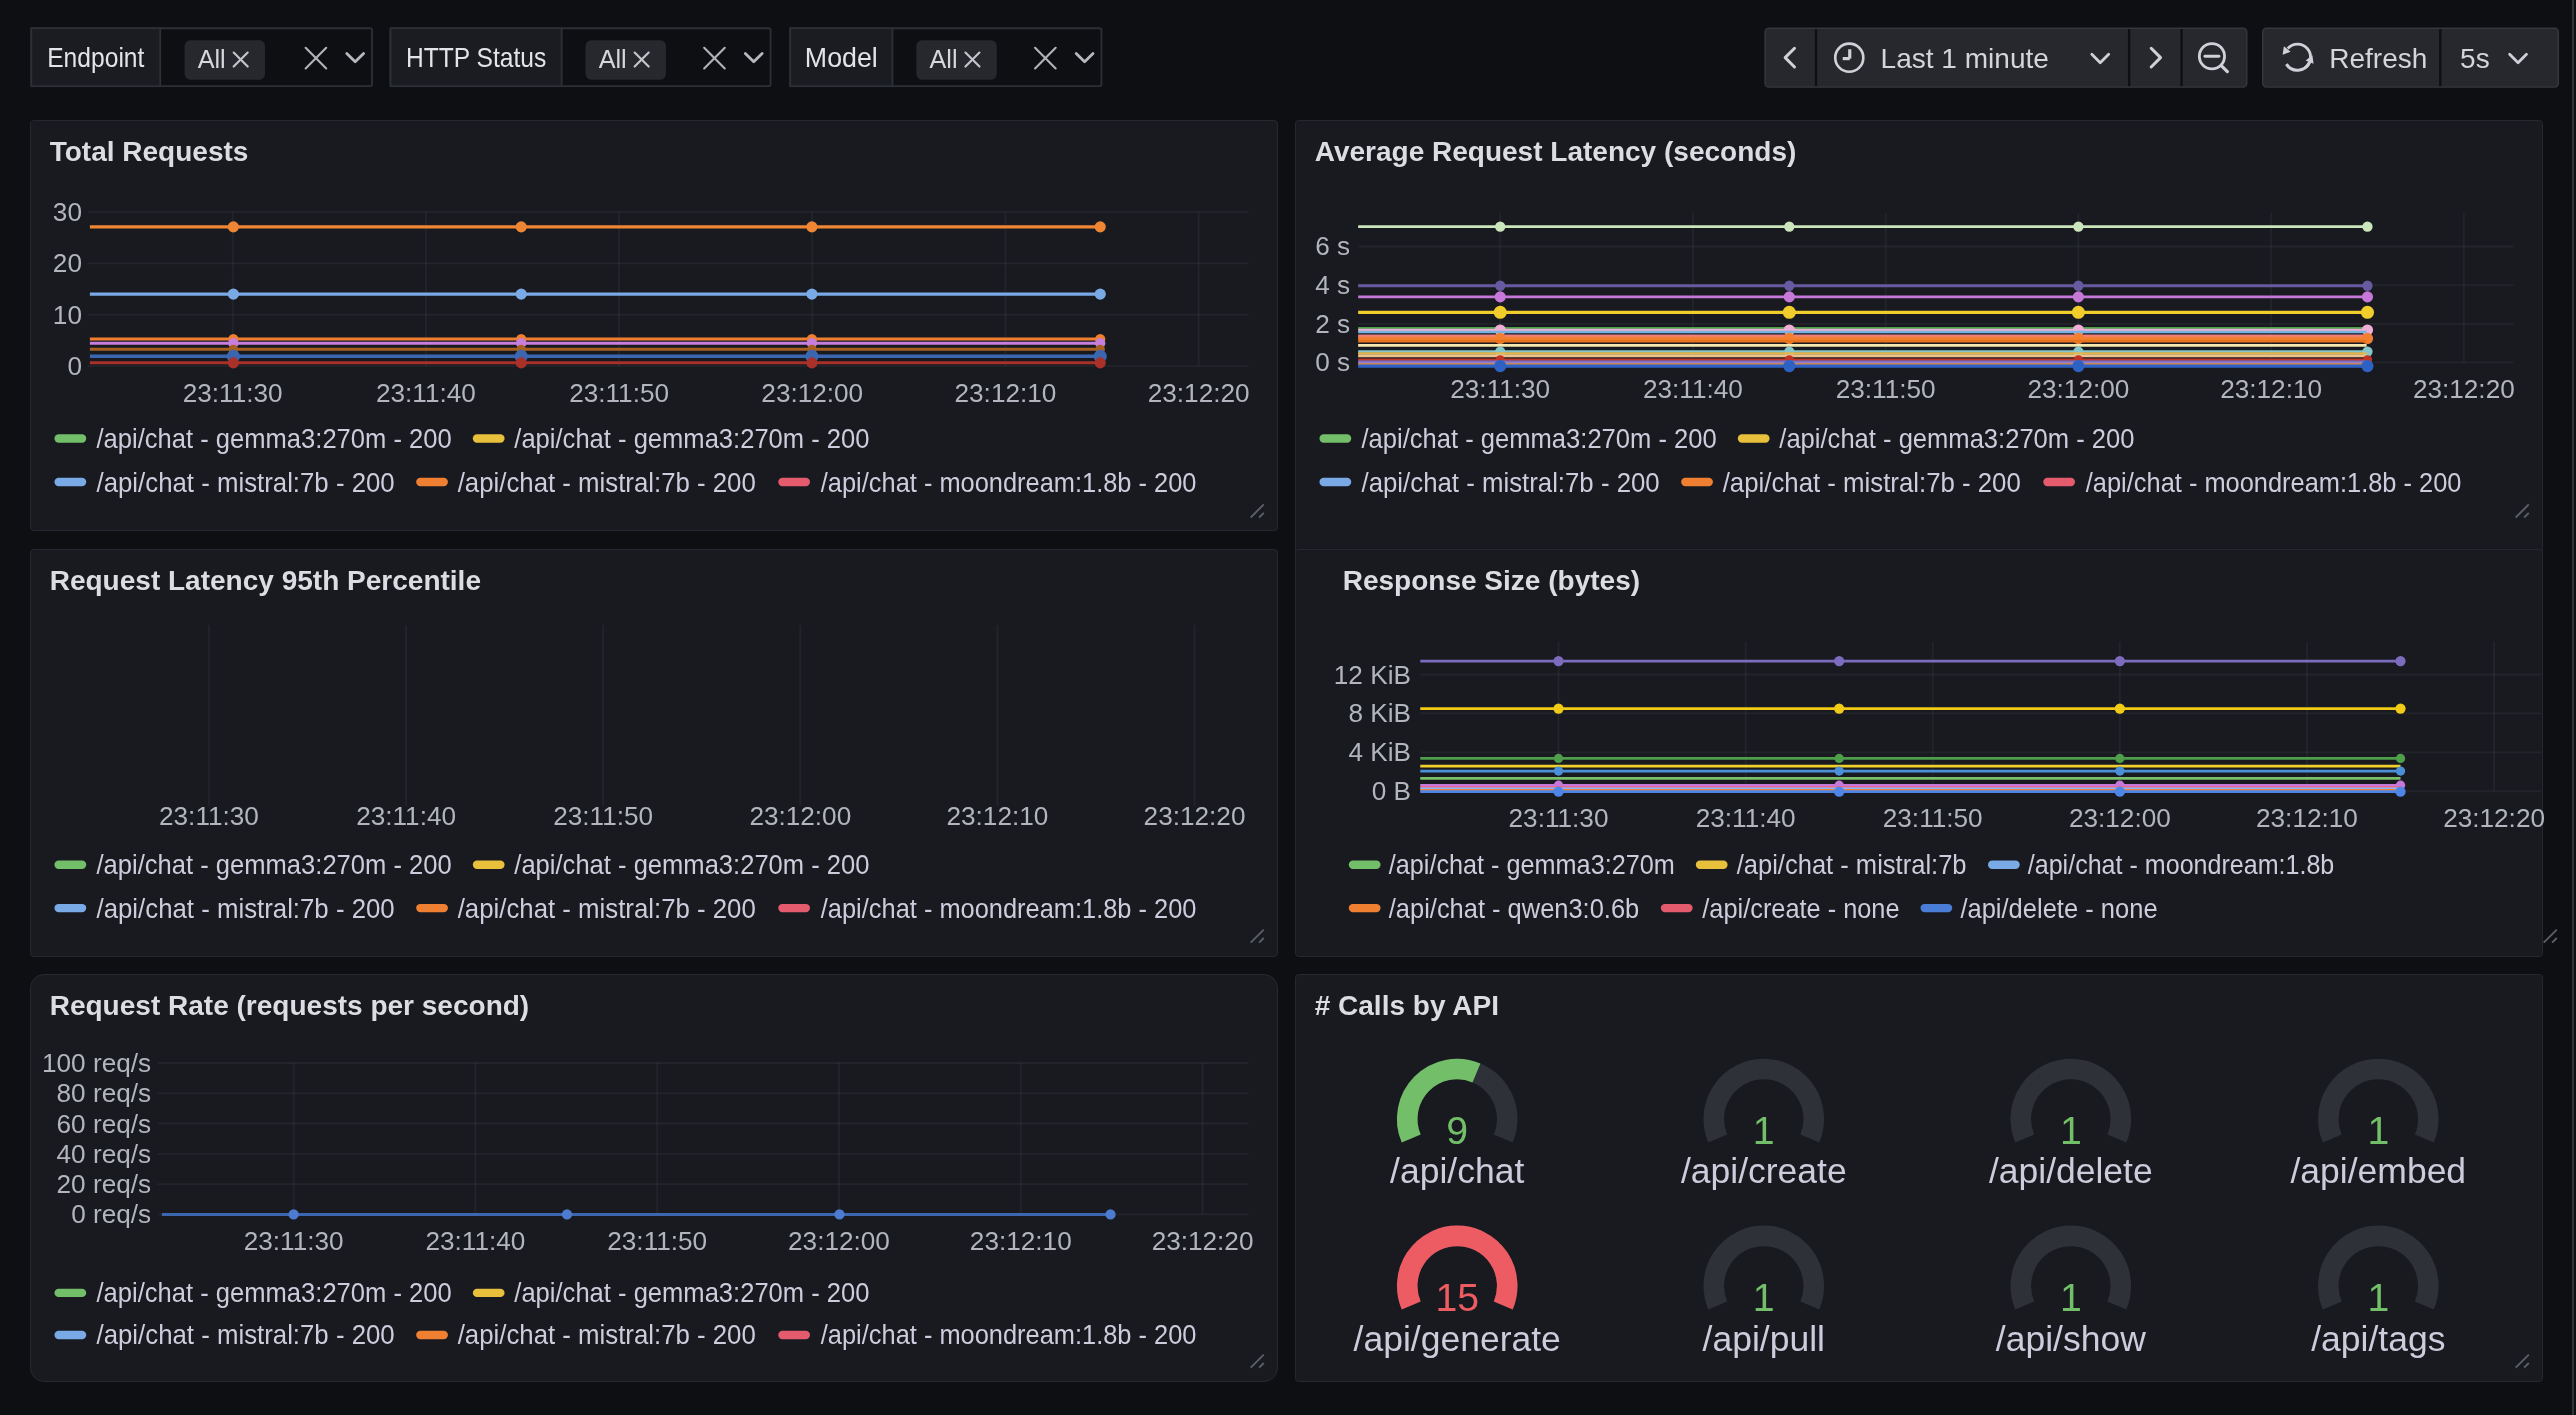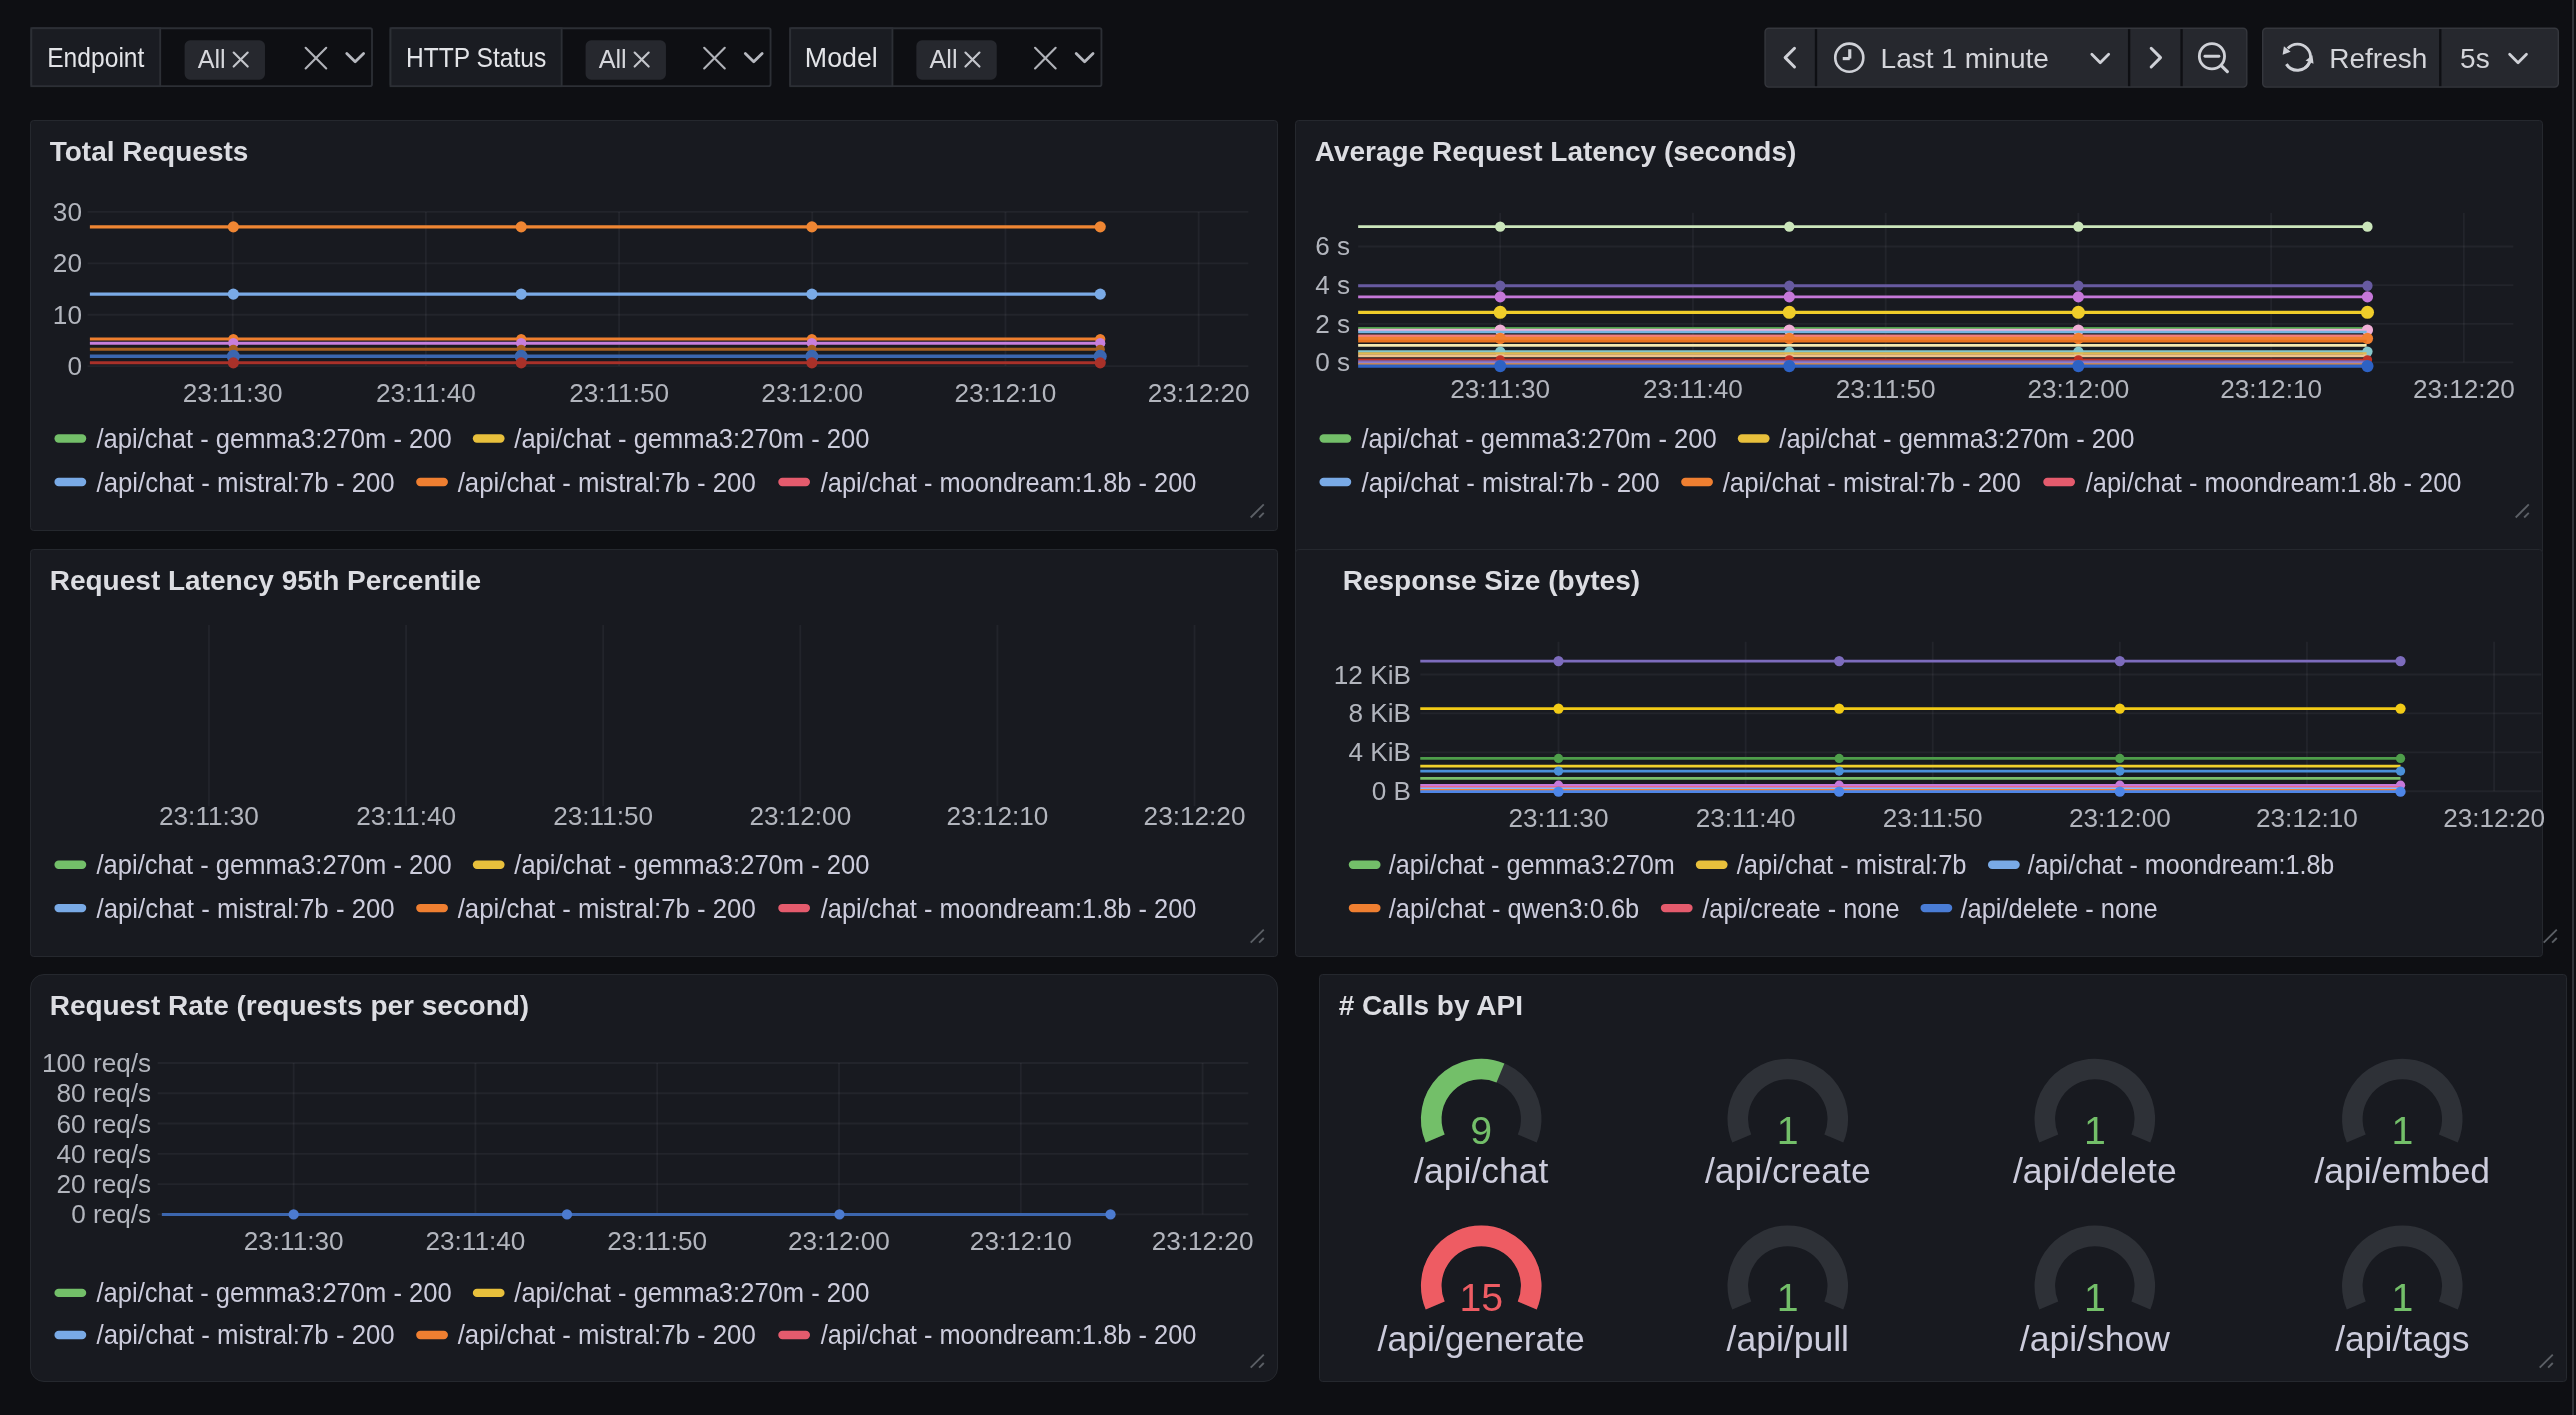--- a/index.html
+++ b/index.html
@@ -367,21 +367,21 @@
       <rect x="25.1" y="380.5" width="34" height="9" rx="4.5" fill="#79aae6"></rect>
       <text x="70.1" y="385.0" font-size="29" fill="#ccccdc" text-anchor="start" font-weight="400" dominant-baseline="central" textLength="319" lengthAdjust="spacingAndGlyphs">/api/chat - mistral:7b - 200</text>
       <rect x="412.1" y="380.5" width="34" height="9" rx="4.5" fill="#ef7f31"></rect>
       <text x="456.5" y="385.0" font-size="29" fill="#ccccdc" text-anchor="start" font-weight="400" dominant-baseline="central" textLength="319" lengthAdjust="spacingAndGlyphs">/api/chat - mistral:7b - 200</text>
       <rect x="799.5" y="380.5" width="34" height="9" rx="4.5" fill="#e45b6d"></rect>
       <text x="845.0" y="385.0" font-size="29" fill="#ccccdc" text-anchor="start" font-weight="400" dominant-baseline="central" textLength="402" lengthAdjust="spacingAndGlyphs">/api/chat - moondream:1.8b - 200</text>
       <line x1="1319.0" y1="406.0" x2="1305.0" y2="420.0" stroke="#5c6066" stroke-width="2" stroke-linecap="butt"></line>
       <line x1="1319.0" y1="415.0" x2="1314.0" y2="420.0" stroke="#5c6066" stroke-width="2" stroke-linecap="butt"></line>
     </svg>
   </div>
-<div style="position:absolute;left:1295px;top:974px;width:1248px;height:408px;background:#181a20;border:1.9px solid #25282e;border-radius:3.7px;box-sizing:border-box;margin-left:24px;">
+<div style="position:absolute;left:1295px;top:974px;width:1248px;height:408px;background:#181a20;border:1.9px solid #25282e;border-radius:3.7px;box-sizing:border-box;">
     <svg width="1244" height="404" style="display:block" viewBox="0 0 1331 432">
       <text x="20.0" y="32.0" font-size="30" fill="#dcdde2" text-anchor="start" font-weight="600" dominant-baseline="central"># Calls by API</text>
       <path d="M 123.25 174.90 A 53.5 53.5 0 1 1 221.75 174.90" stroke="#2e3137" stroke-width="22" fill="none"></path>
       <path d="M 123.25 174.90 A 53.5 53.5 0 0 1 193.06 104.61" stroke="#73bf69" stroke-width="22" fill="none"></path>
       <text x="172.5" y="166.0" font-size="42" fill="#73bf69" text-anchor="middle" font-weight="400" dominant-baseline="central">9</text>
       <text x="172.5" y="210.0" font-size="38" fill="#ccccdc" text-anchor="middle" font-weight="400" dominant-baseline="central">/api/chat</text>
       <path d="M 451.25 174.90 A 53.5 53.5 0 1 1 549.75 174.90" stroke="#2e3137" stroke-width="22" fill="none"></path>
       <text x="500.5" y="166.0" font-size="42" fill="#73bf69" text-anchor="middle" font-weight="400" dominant-baseline="central">1</text>
       <text x="500.5" y="210.0" font-size="38" fill="#ccccdc" text-anchor="middle" font-weight="400" dominant-baseline="central">/api/create</text>
       <path d="M 779.75 174.90 A 53.5 53.5 0 1 1 878.25 174.90" stroke="#2e3137" stroke-width="22" fill="none"></path>

